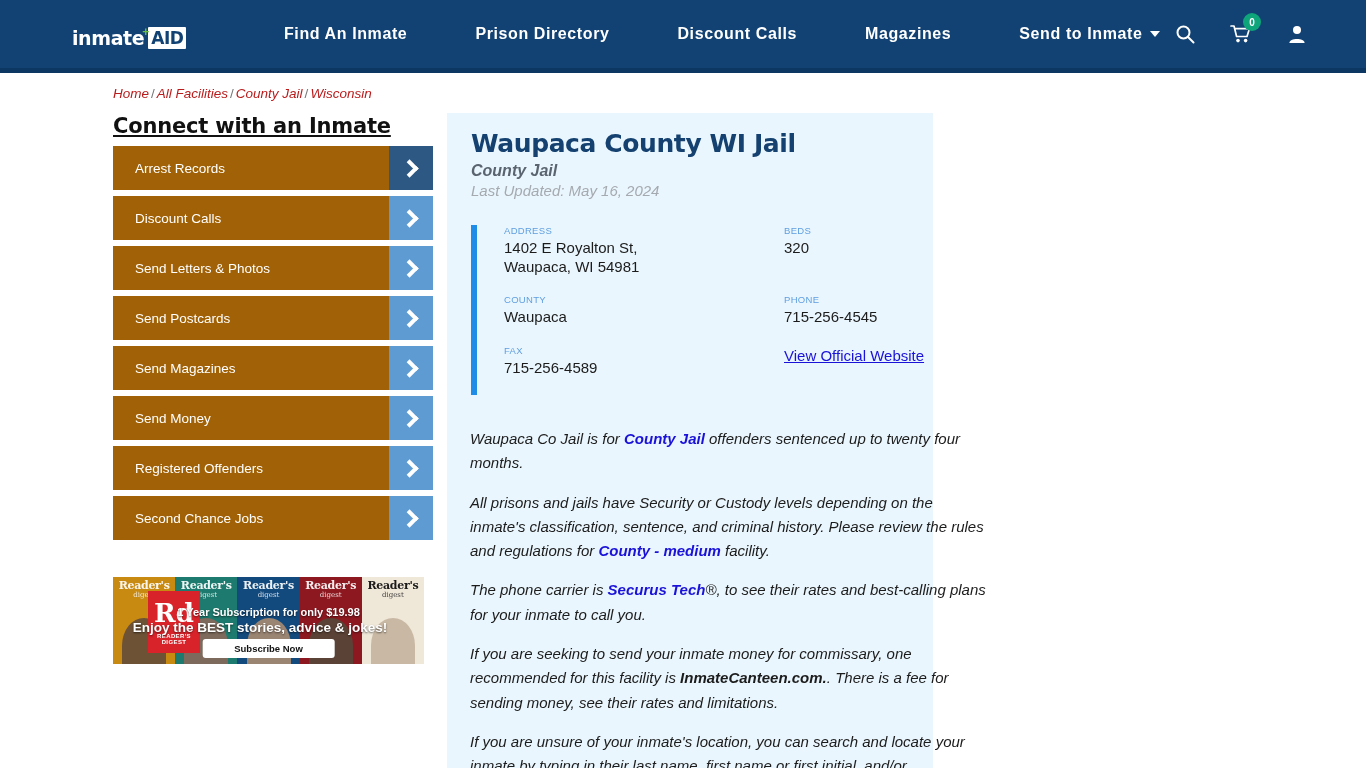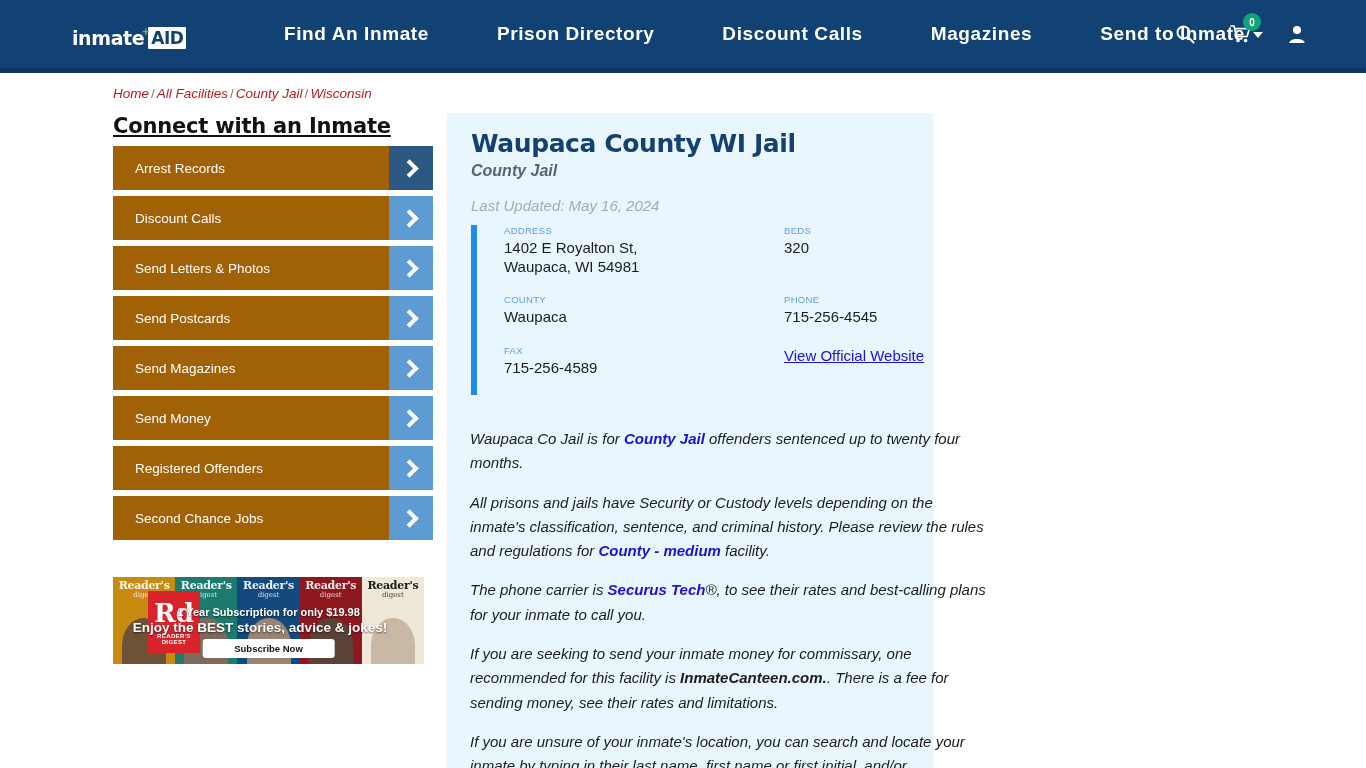--- a/index.html
+++ b/index.html
@@ -54,21 +54,21 @@
     font-family: "DejaVu Sans", sans-serif;
   }
   .nav {
     position: absolute; left: 250px; top: 0;
     height: 68px;
     display: flex; align-items: center;
     gap: 0px;
   }
   .nav-item {
     color: #ffffff;
-    font-size: 19px;
+    font-size: 16px;
     font-weight: bold;
     letter-spacing: 0.6px;
     padding: 0 34px;
     white-space: nowrap;
     cursor: pointer;
     font-family: "Liberation Sans", sans-serif;
   }
   .nav-item.with-caret::after {
     content: "";
     display: inline-block;
@@ -270,21 +270,20 @@
     font-weight: bold;
     font-style: italic;
     color: #5a6470;
   }
   .facility-updated {
     position: absolute;
     left: 24px; top: 69px;
     font-size: 15px;
     font-style: italic;
     color: #a5aab0;
-    margin-top: 15px;
   }
 
   .info-block {
     position: absolute;
     left: 24px; top: 112px;
     width: 510px;
     padding-left: 27px;
     border-left: 6px solid #1f8ce8;
     min-height: 170px;
   }

